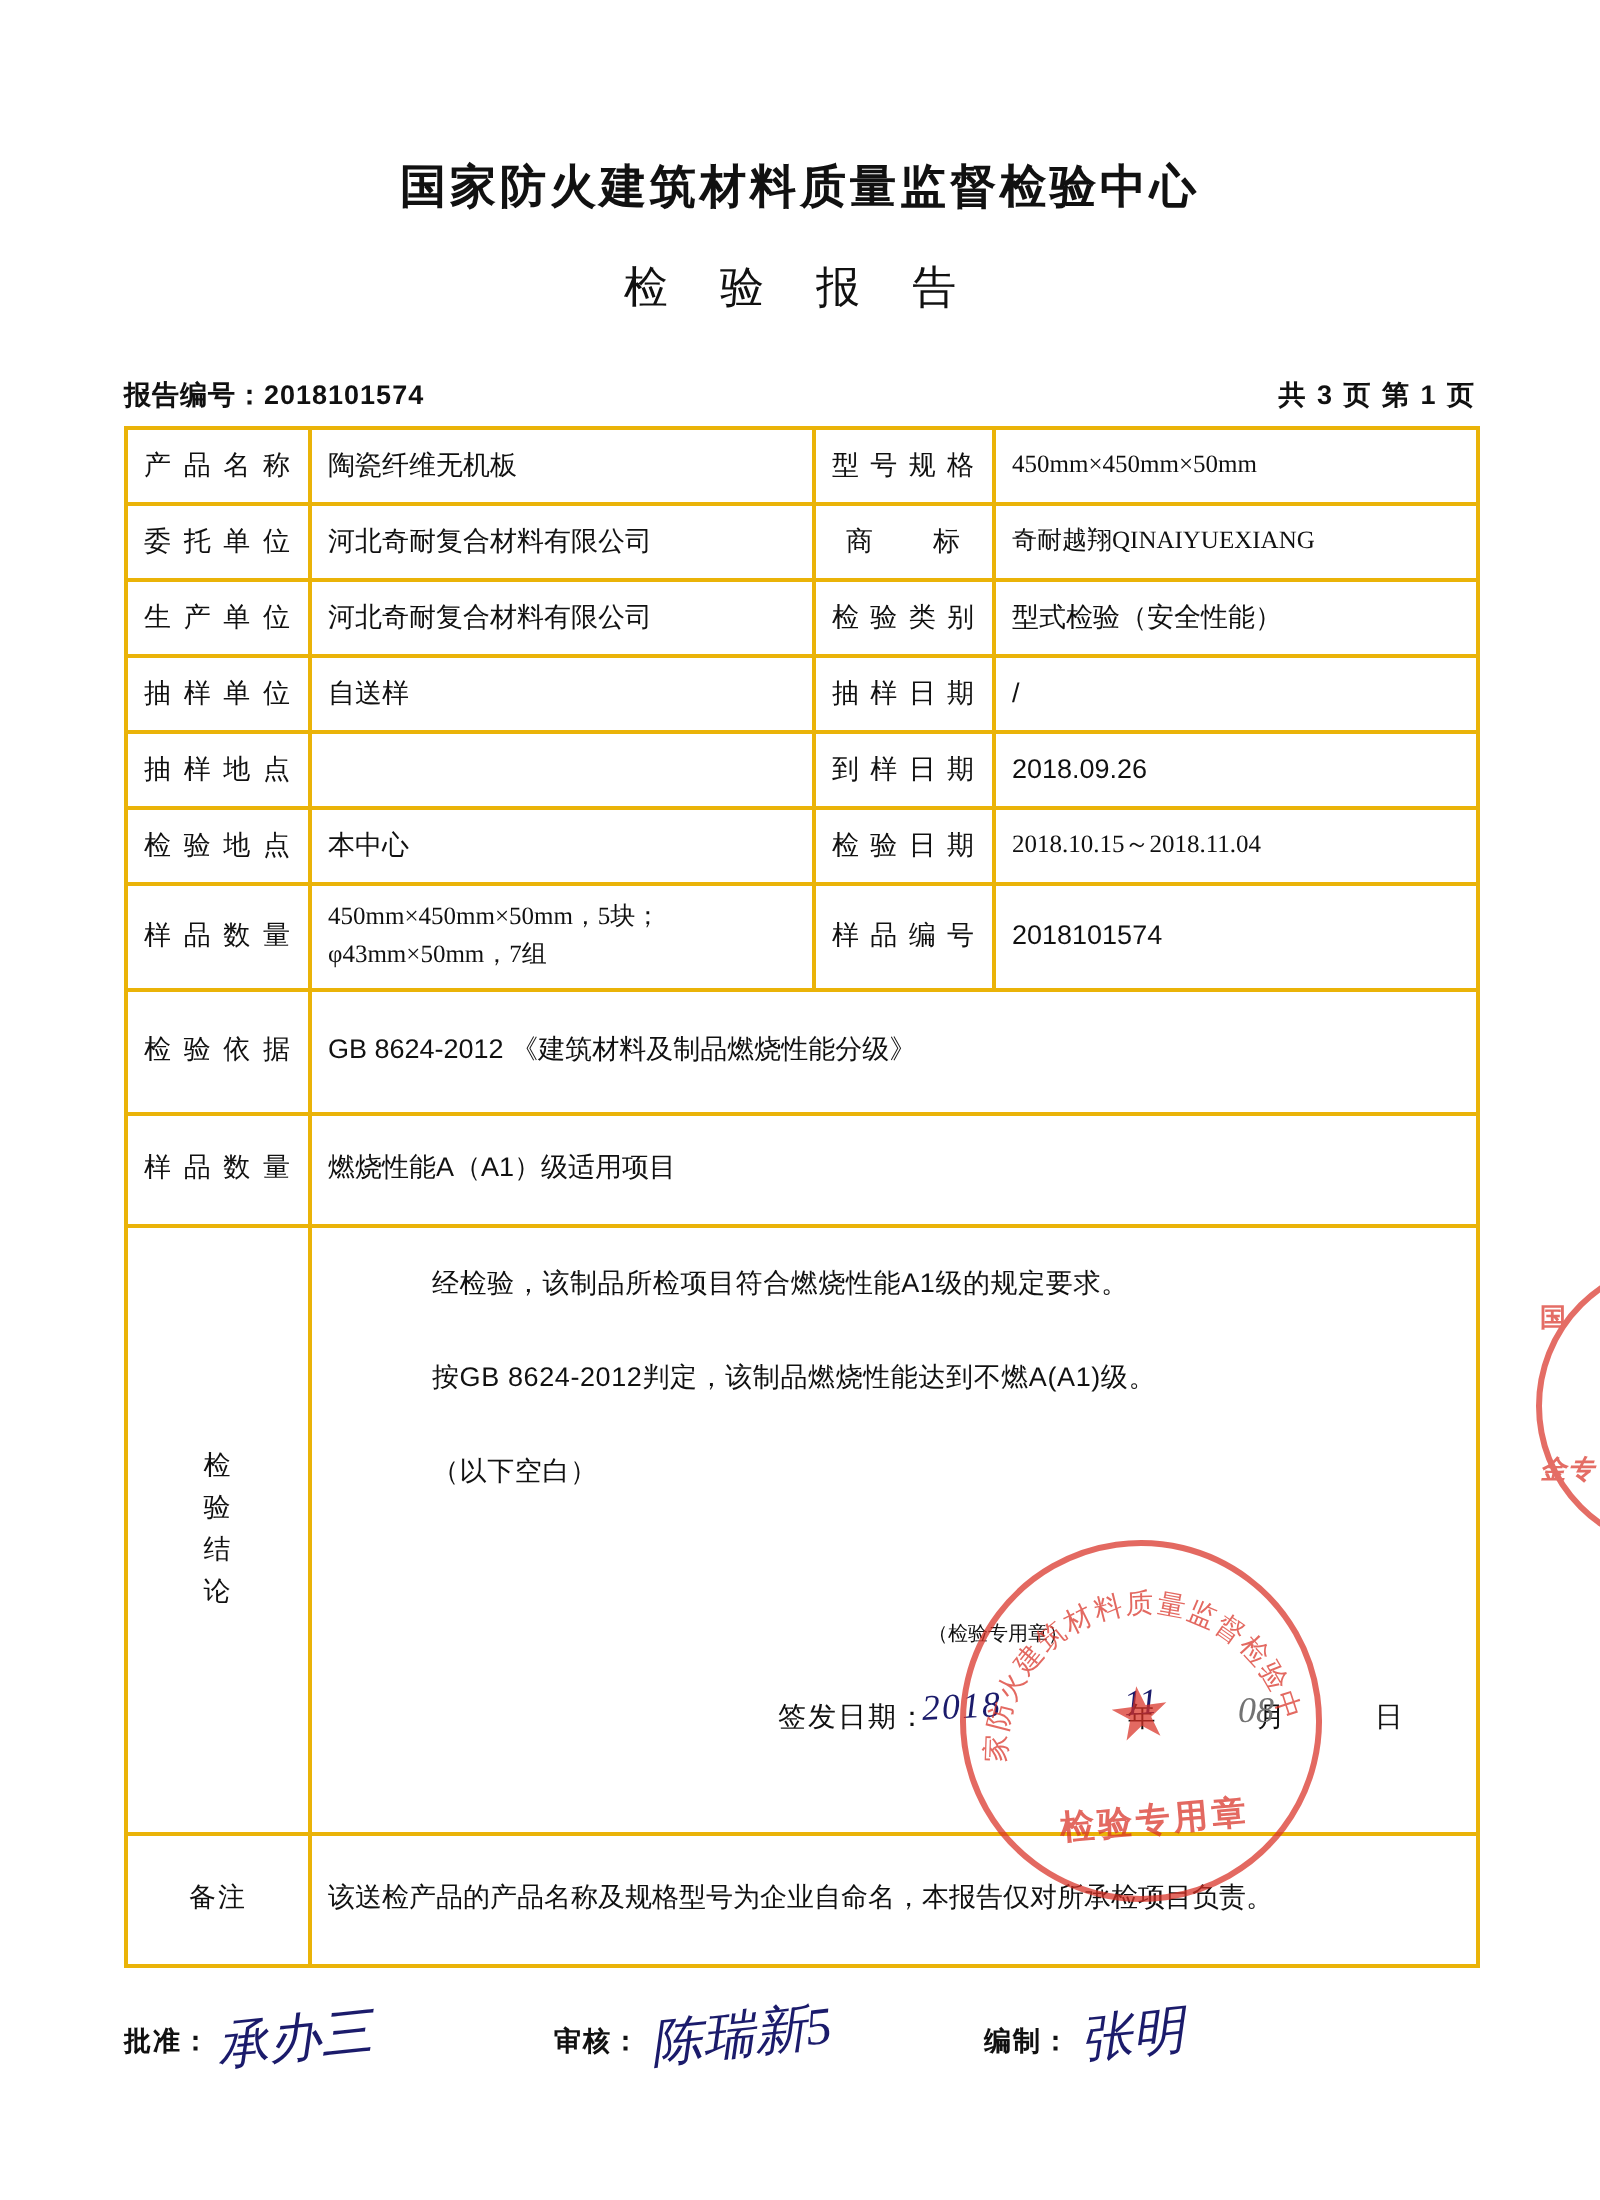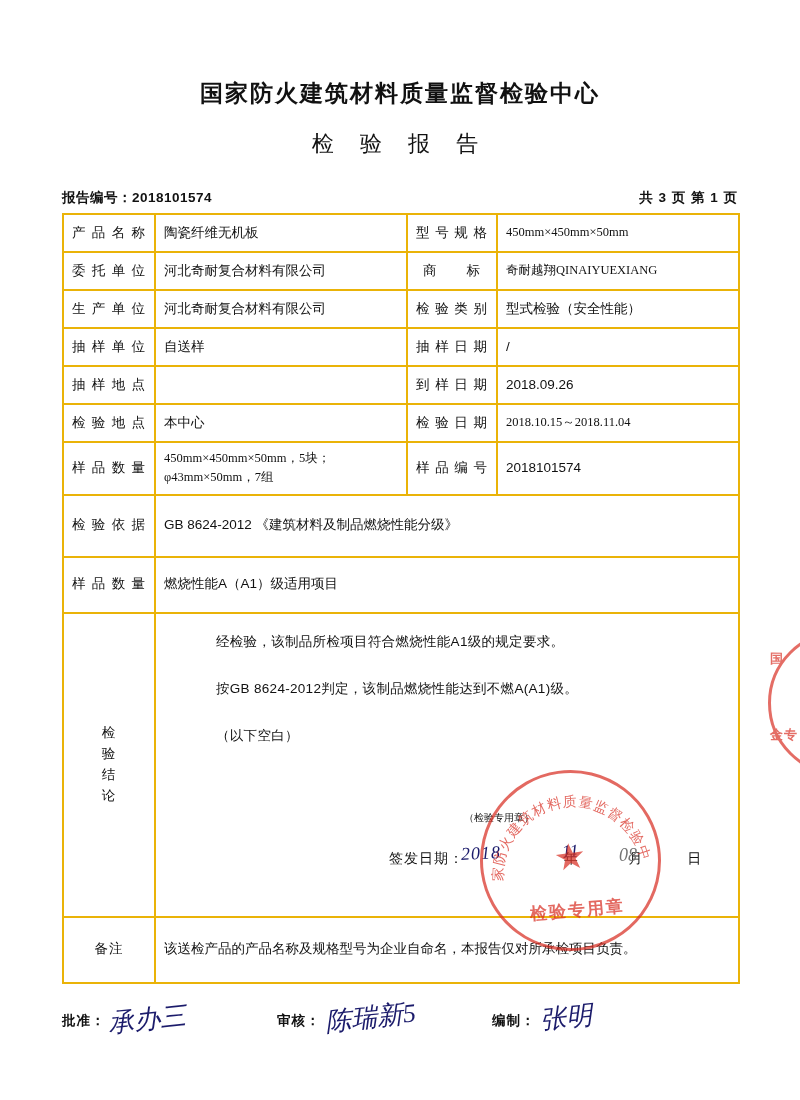--- a/index.html
+++ b/index.html
@@ -234,20 +234,21 @@
     border: 3px solid #d93025;
     border-radius: 50%;
   }
   .edge-seal .txt {
     position: absolute;
     left: 8px; top: 96px;
     color: #d93025;
     font-size: 13px;
     font-weight: bold;
     letter-spacing: 1px;
+    font-style: italic;
   }
   .edge-seal .txt2 {
     position: absolute;
     left: 8px; top: 20px;
     color: #d93025;
     font-size: 13px;
     font-weight: bold;
   }
 </style>
 </head>

